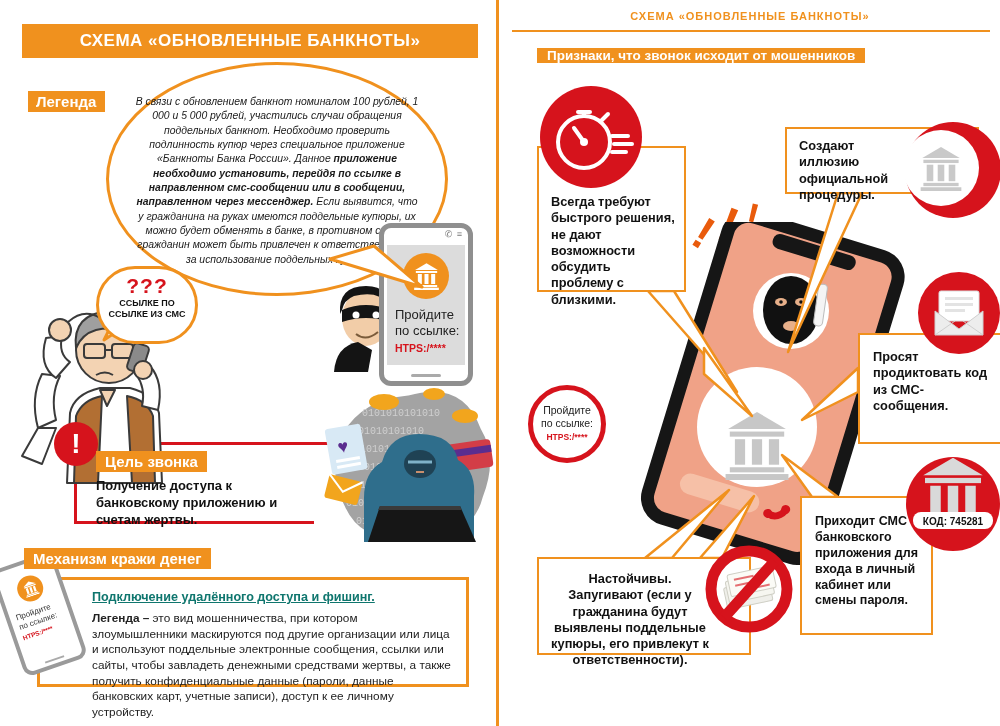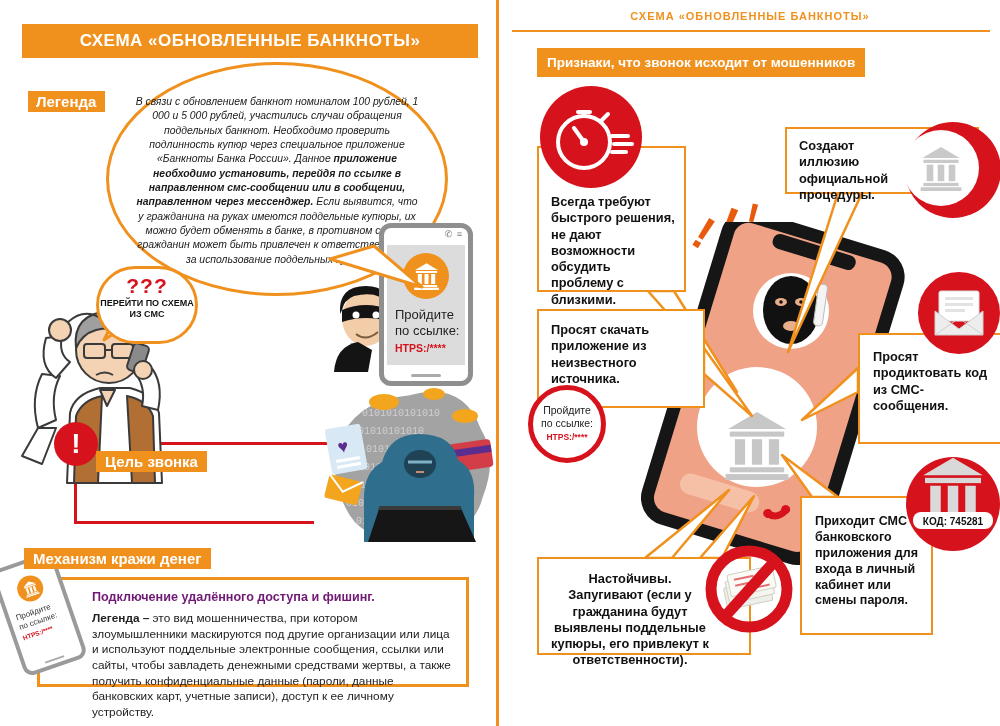--- a/index.html
+++ b/index.html
@@ -36,38 +36,38 @@
 
   .excl-circle{left:54px;top:422px;width:44px;height:44px;border-radius:50%;background:#D6131C;color:#fff;
           font-weight:900;font-size:28px;text-align:center;line-height:44px;}
   .redline{background:#D6131C;}
   .goal-label{left:96px;top:451px;}
   .goal-text{left:96px;top:478px;width:215px;font-weight:bold;font-size:13px;line-height:1.3;color:#111;}
 
   .mech-label{left:24px;top:548px;}
   .mech-box{left:37px;top:577px;width:432px;height:110px;border:3px solid #F0911E;box-sizing:border-box;background:#fff;}
   .mech-inner{position:absolute;left:52px;right:12px;top:10px;}
-  .mech-head{font-weight:bold;font-size:12.6px;color:#701a75;}
+  .mech-head{font-weight:bold;font-size:12.6px;color:#0f766e;text-decoration:underline;}
   .mech-body{font-size:11.8px;line-height:1.33;color:#222;margin-top:7px;}
   .miniphone{left:6px;top:558px;width:66px;height:112px;border:4px solid #9a9a9a;border-radius:10px;background:#fff;
           transform:rotate(-19deg);box-sizing:border-box;}
   .miniphone .bank-circle{position:absolute;left:50%;top:12px;transform:translateX(-50%);width:26px;height:26px;}
   .miniphone .sms{position:absolute;left:6px;top:44px;font-size:8px;line-height:1.25;color:#333;}
   .miniphone .sms-link{font-size:6.5px;}
   .miniphone .topbar{position:absolute;top:0;right:3px;font-size:6px;color:#888;}
   .miniphone .homebar{position:absolute;left:50%;bottom:3px;transform:translateX(-50%);width:20px;height:2px;background:#aaa;}
 
   
   .divider{left:496px;top:0;width:3px;height:726px;background:#F0911E;}
 
   
   .r-header{left:503px;top:10px;width:494px;text-align:center;color:#F0911E;font-weight:bold;
             font-size:11px;letter-spacing:1px;}
   .r-header-line{left:512px;top:30px;width:478px;height:2px;background:#F0911E;}
-  .r-title{left:537px;top:48px;font-size:13.5px;padding:7px 10px;}
+  .r-title{left:537px;top:48px;font-size:13.5px;padding:0 10px;}
   .callout{border:2.5px solid #F0911E;background:#fff;box-sizing:border-box;}
   .callout .ct{font-weight:bold;font-size:12.8px;line-height:1.27;color:#111;}
   .c1{left:537px;top:146px;width:149px;height:146px;}
   .c1 .ct{position:absolute;left:12px;right:8px;top:46px;}
   .c2{left:785px;top:127px;width:194px;height:67px;padding-left:48px;}
   .c2 .ct{position:absolute;left:12px;right:60px;top:9px;}
   .c3{left:537px;top:309px;width:168px;height:99px;}
   .c3 .ct{position:absolute;left:12px;right:8px;top:11px;}
   .c4{left:858px;top:333px;width:147px;height:111px;}
   .c4 .ct{position:absolute;left:13px;right:6px;top:14px;}
@@ -110,21 +110,21 @@
   <div class="abs bubble z2">
     <div class="bubble-text">
       <div>
         <span>В связи с обновлением банкнот номиналом 100 рублей, 1 000 и 5 000 рублей, участились случаи обращения поддельных банкнот. Необходимо проверить подлинность купюр через специальное приложение «Банкноты Банка России». Данное </span><b>приложение необходимо установить, перейдя по ссылке в направленном смс-сообщении или в сообщении, направленном через мессенджер.</b><span> Если выявится, что у гражданина на руках имеются поддельные купюры, их можно будет обменять в банке, в противном случае гражданин может быть привлечен к ответственности за использование поддельных купюр.</span>
       </div>
     </div>
   </div>
 
   <div class="abs qbubble z6">
     <span class="qmarks">???</span>
-    <span class="qtext">ПЕРЕЙТИ ПО СХЕМА ИЗ СМС</span>
+    <span class="qtext">ССЫЛКЕ ПО ССЫЛКЕ ИЗ СМС</span>
   </div>
 
   <svg class="abs z3" style="left:12px;top:278px" width="190" height="208" viewBox="0 0 190 208">
     <g stroke="#3a3a3a" stroke-width="2" stroke-linejoin="round">
       <path d="M30 96 Q18 120 26 150 L44 142 Q38 118 48 98 Z" fill="#fff"></path>
       <path d="M26 150 L10 178 L30 186 L44 150 Z" fill="#fff"></path>
       <path d="M55 205 L58 135 Q62 116 88 110 L118 110 Q142 116 147 135 L150 205 Z" fill="#fff"></path>
       <path d="M62 205 L64 138 Q70 122 90 118 L86 205 Z" fill="#B26F33"></path>
       <path d="M143 205 L141 138 Q135 122 115 118 L120 205 Z" fill="#B26F33"></path>
       <path d="M88 112 L95 128 L103 112 Z" fill="#F3D3B3"></path>
@@ -169,20 +169,21 @@
       </div>
     </div>
     <div class="homebar"></div>
   </div>
 
   <div class="abs redline z1" style="left:76px;top:442px;width:412px;height:3px"></div>
   <div class="abs redline z1" style="left:74px;top:442px;width:3px;height:82px"></div>
   <div class="abs redline z1" style="left:74px;top:521px;width:240px;height:3px"></div>
   <div class="abs excl-circle z6">!</div>
   <div class="abs orange-bg label goal-label z6">Цель звонка</div>
+  <div class="abs goal-text z6">Получение доступа к банковскому приложению и счетам жертвы.</div>
 
   <svg class="abs z2" style="left:322px;top:386px" width="174" height="160" viewBox="0 0 174 160">
     <path d="M86 8 Q142 -8 160 42 Q178 72 162 112 Q152 152 100 154 Q40 162 22 122 Q2 86 20 46 Q40 12 86 8 Z" fill="#A3A3A3" stroke="#fff" stroke-width="3"></path>
     <g fill="#CFCFCF" font-family="Liberation Mono,monospace" font-size="10">
       <text x="40" y="30">0101010101010</text>
       <text x="24" y="48">0101010101010</text>
       <text x="20" y="66">0101010101010</text>
       <text x="18" y="84">0101010101010</text>
       <text x="20" y="102">0101010101010</text>
       <text x="24" y="120">0101010101010</text>
@@ -323,23 +324,20 @@
       <rect x="196" y="62" width="9" height="42" rx="4" fill="#f4f4f4" stroke="#bbb" transform="rotate(8 200 83)"></rect>
     </g>
     <circle cx="137" cy="205" r="60" fill="#fff"></circle>
     <g style="color:#C7C7C7">
       <svg x="103" y="148" width="68" height="110" viewBox="0 0 40 42" preserveAspectRatio="xMidYMax meet">
           <use href="#bank"></use>
         </svg>
     </g>
   </svg>
 
-  <div class="abs callout c3 z6">
-    <div class="ct">Просят скачать приложение из неизвестного источника.</div>
-  </div>
   <div class="abs link-circle z7">
     <div class="t">
       <div>Пройдите</div>
       <div>по ссылке:</div>
       <div class="sms-link">HTPS:/****</div>
     </div>
   </div>
 
   <div class="abs callout c4 z6">
     <div class="ct">Просят продиктовать код из СМС-сообщения.</div>

